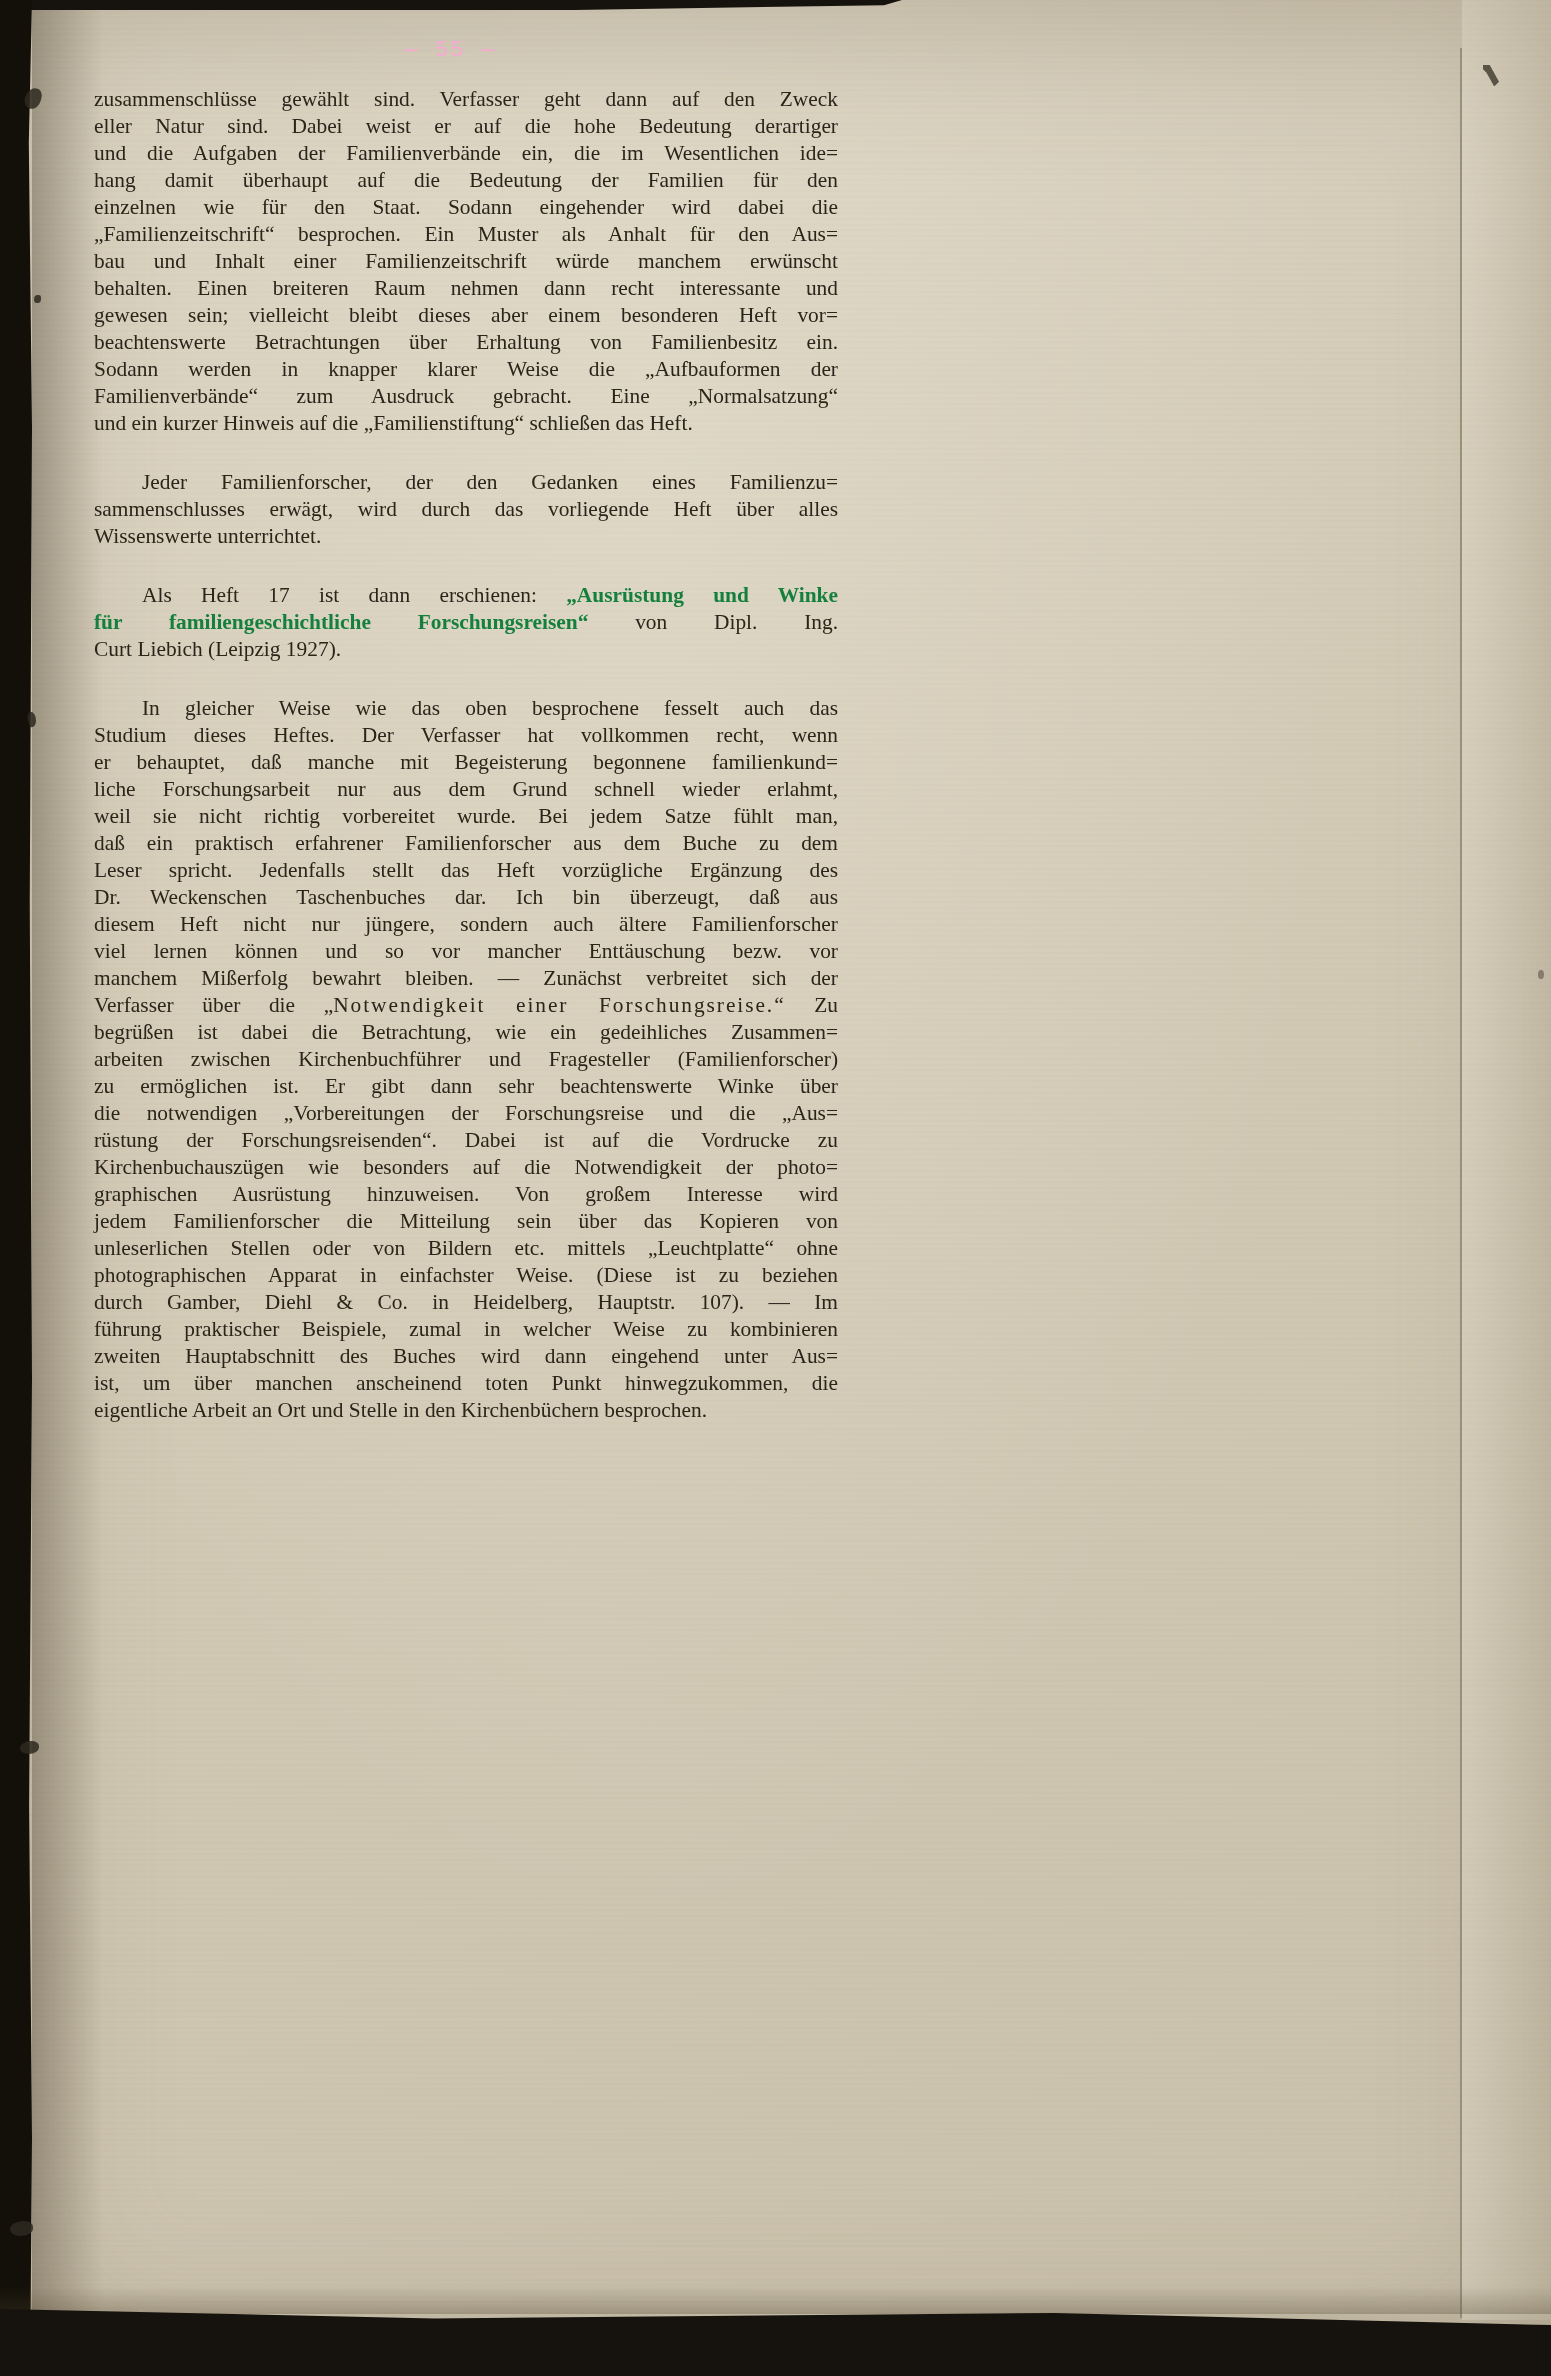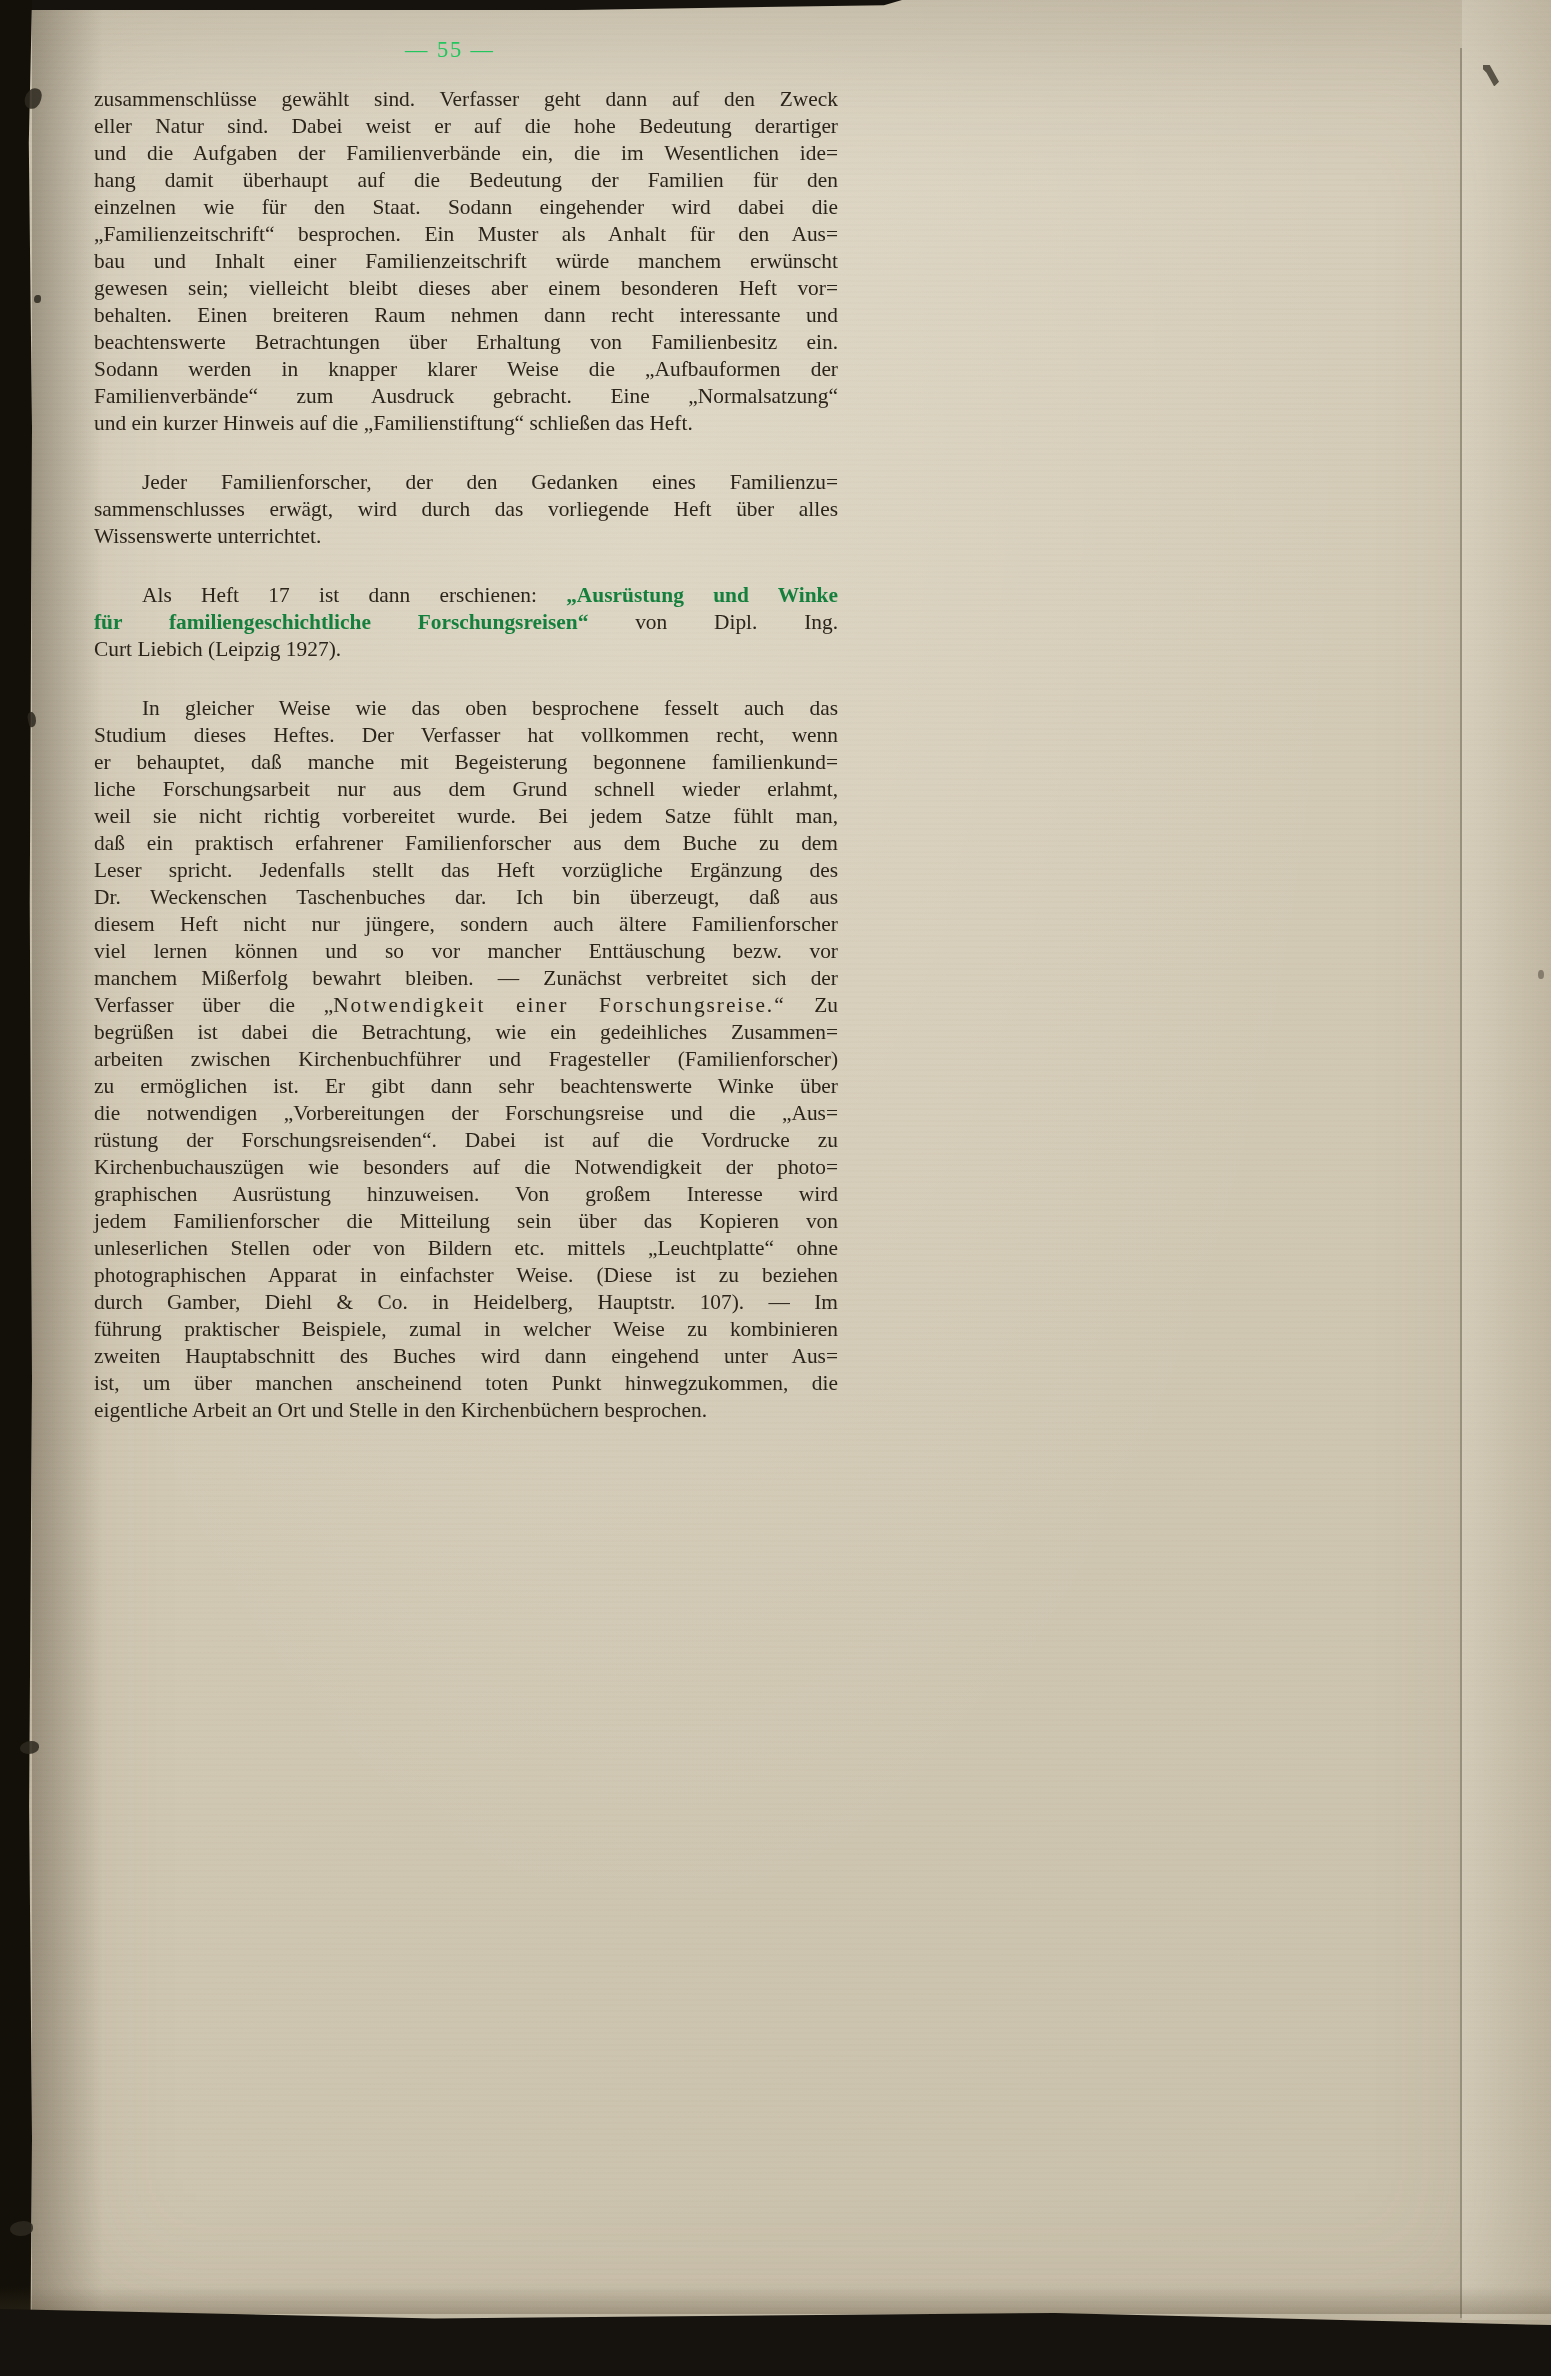--- a/index.html
+++ b/index.html
@@ -93,21 +93,22 @@
     border-radius: 50%;
     opacity: 0.7;
   }
   
   .page-number {
     position: absolute;
     left: 78px; top: 37px; width: 744px;
     text-align: center;
     font-size: 22.4px;
     letter-spacing: 1.9px;
-    color: #22c55e;
+    color: #f9a8d4;
+    font-family: Liberation Mono, monospace;
   }
   .text-block {
     position: absolute;
     left: 94px; top: 86px; width: 744px;
     color: #2b241a;
     font-size: 21.4px;
     line-height: 27px;
   }
   .paragraph { margin: 0; }
   .line {
@@ -129,22 +130,22 @@
   <div class="page-number">— 55 —</div>
   <div class="text-block">
       <div class="paragraph">
         <div class="line"><span class="seg">zusammenschlüsse gewählt sind. Verfasser geht dann auf den Zweck</span></div>
         <div class="line"><span class="seg">eller Natur sind. Dabei weist er auf die hohe Bedeutung derartiger</span></div>
         <div class="line"><span class="seg">und die Aufgaben der Familienverbände ein, die im Wesentlichen ide=</span></div>
         <div class="line"><span class="seg">hang damit überhaupt auf die Bedeutung der Familien für den</span></div>
         <div class="line"><span class="seg">einzelnen wie für den Staat. Sodann eingehender wird dabei die</span></div>
         <div class="line"><span class="seg">„Familienzeitschrift“ besprochen. Ein Muster als Anhalt für den Aus=</span></div>
         <div class="line"><span class="seg">bau und Inhalt einer Familienzeitschrift würde manchem erwünscht</span></div>
+        <div class="line"><span class="seg">behalten. Einen breiteren Raum nehmen dann recht interessante und</span></div>
         <div class="line"><span class="seg">gewesen sein; vielleicht bleibt dieses aber einem besonderen Heft vor=</span></div>
-        <div class="line"><span class="seg">behalten. Einen breiteren Raum nehmen dann recht interessante und</span></div>
         <div class="line"><span class="seg">beachtenswerte Betrachtungen über Erhaltung von Familienbesitz ein.</span></div>
         <div class="line"><span class="seg">Sodann werden in knapper klarer Weise die „Aufbauformen der</span></div>
         <div class="line"><span class="seg">Familienverbände“ zum Ausdruck gebracht. Eine „Normalsatzung“</span></div>
         <div class="line para-end"><span class="seg">und ein kurzer Hinweis auf die „Familienstiftung“ schließen das Heft.</span></div>
       </div>
       <div class="paragraph">
         <div class="line indent"><span class="seg">Jeder Familienforscher, der den Gedanken eines Familienzu=</span></div>
         <div class="line"><span class="seg">sammenschlusses erwägt, wird durch das vorliegende Heft über alles</span></div>
         <div class="line para-end"><span class="seg">Wissenswerte unterrichtet.</span></div>
       </div>

